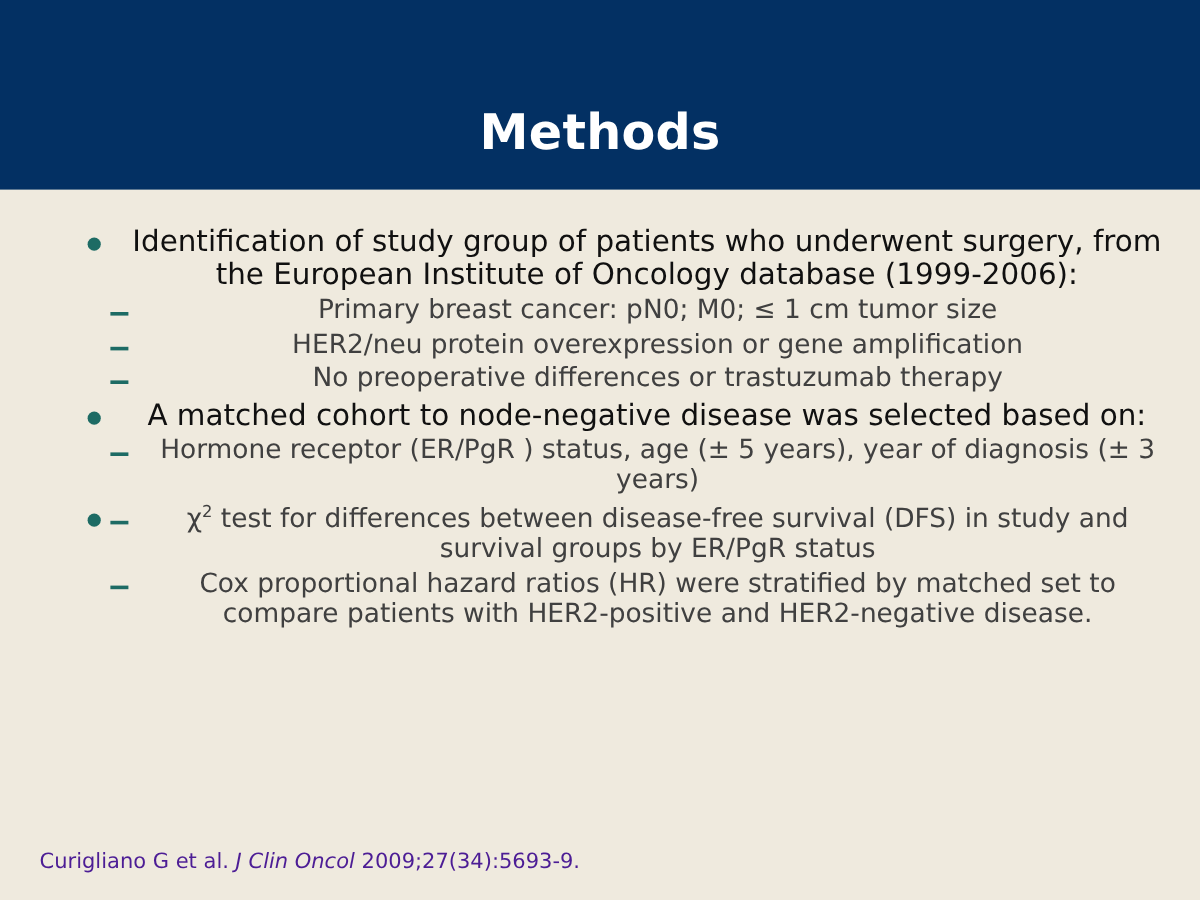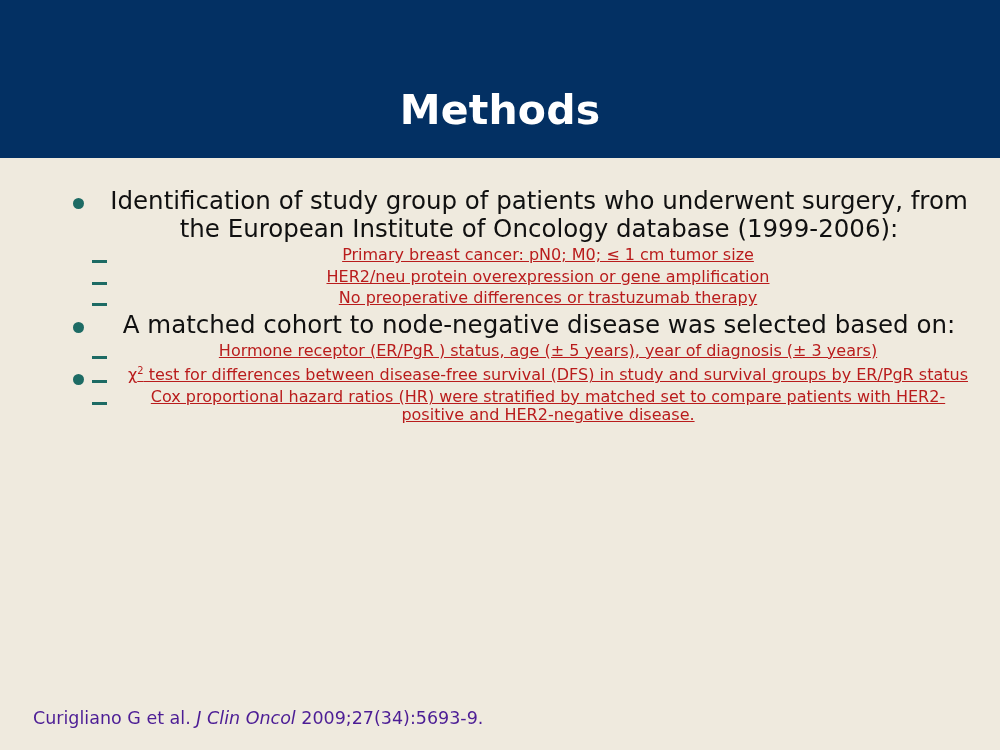--- a/index.html
+++ b/index.html
@@ -74,24 +74,23 @@
   }
   ul.level2 {
     list-style: none;
     margin: 0;
     padding: 0;
   }
   li.l2 {
     position: relative;
     padding-left: 42px;
     margin-left: 43px;
-    font-size: 16px;
-    color: #b91c1c;
+    font-size: 22px;
+    color: #404040;
     line-height: 1.16;
-    text-decoration: underline;
   }
   li.l2 > .b2-dash {
     position: absolute;
     left: 8px;
     top: 14px;
     width: 15px;
     height: 3px;
     background: #1d6b64;
   }
   .gap-xs { height: 3px; }

